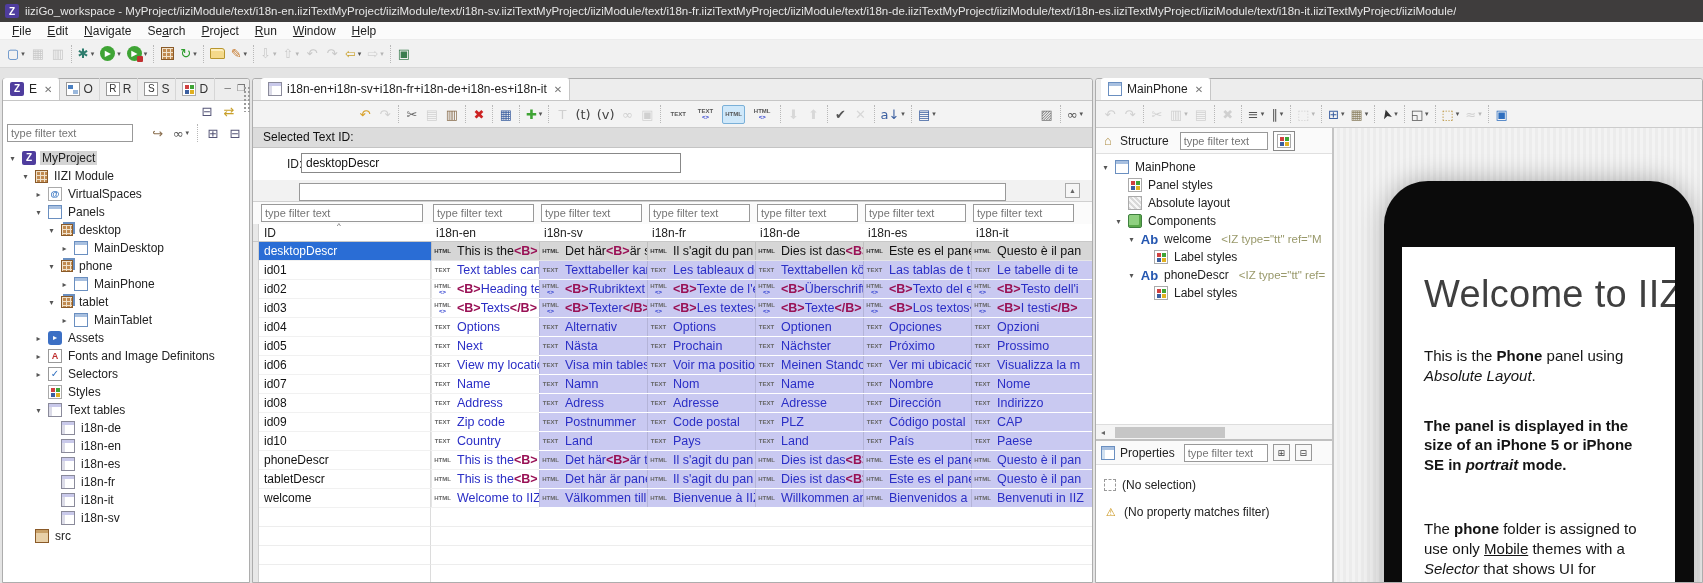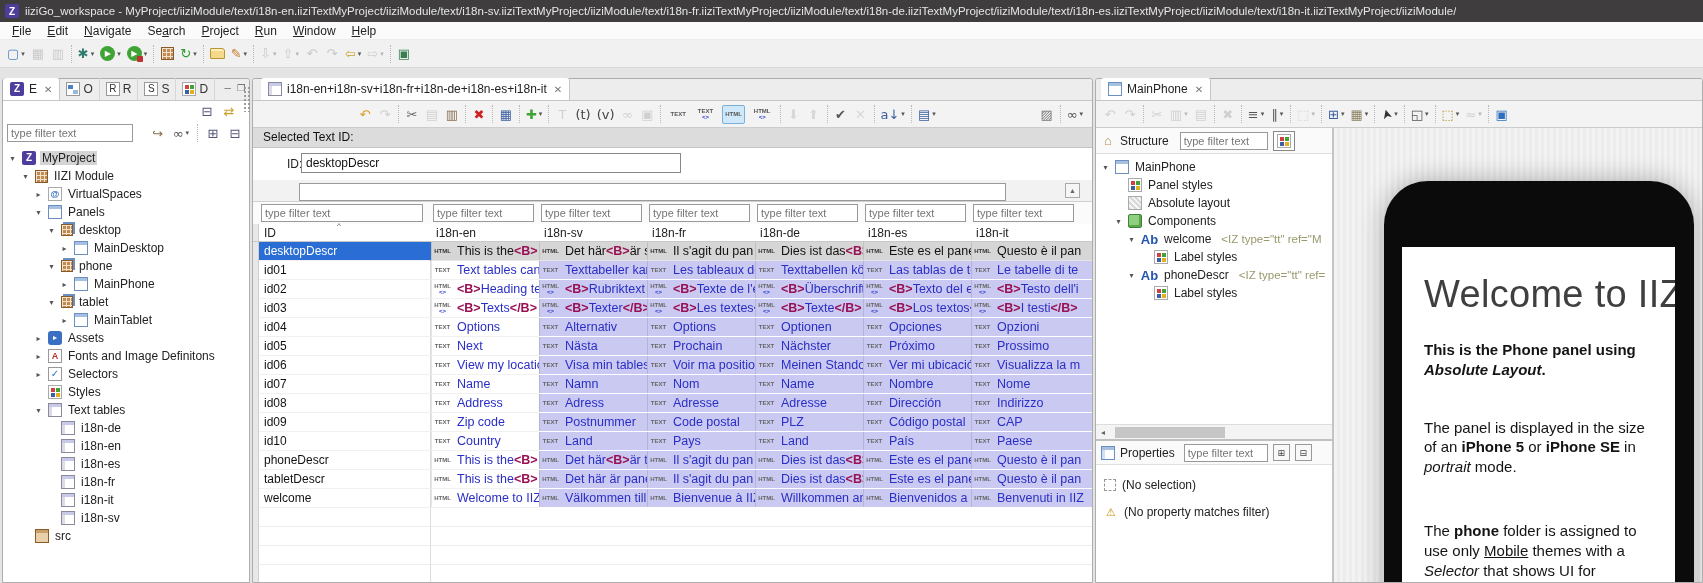--- a/index.html
+++ b/index.html
@@ -161,21 +161,21 @@
   
   .canvas { flex:1; position:relative; overflow:hidden;
     background:repeating-linear-gradient(90deg,#f3f3f3 0 3px,#ececec 3px 6px); }
   .phone { position:absolute; left:50px; top:53px; width:310px; height:620px; background:#0b0b0b;
     border-radius:44px 44px 0 0; box-shadow:0 0 26px rgba(0,0,0,.30); }
   .screen { position:absolute; left:18px; top:66px; width:273px; height:554px; background:#fff;
     padding:0 22px; overflow:hidden; }
   .screen h1 { margin-top:26px; font-size:38px; font-weight:400; color:#3f3f3f;
     letter-spacing:.3px; white-space:nowrap; }
   .screen p { font-size:15px; color:#141414; line-height:1.32; }
-  .screen p.p0 { margin-top:24px;font-weight:bold; } .screen p.p1 { margin-top:38px; } .screen p.p2 { margin-top:44px; }
+  .screen p.p0 { margin-top:30px; } .screen p.p1 { margin-top:30px;font-weight:bold; } .screen p.p2 { margin-top:44px; }
   .cursor-rot { display:inline-block; transform:rotate(-105deg); }
 </style>
 </head>
 <body>
 
 <div id="app">
 
   <div class="titlebar">
     <span class="logo">Z</span>
     <span class="ttl">iiziGo_workspace - MyProject/iiziModule/text/i18n-en.iiziTextMyProject/iiziModule/text/i18n-sv.iiziTextMyProject/iiziModule/text/i18n-fr.iiziTextMyProject/iiziModule/text/i18n-de.iiziTextMyProject/iiziModule/text/i18n-es.iiziTextMyProject/iiziModule/text/i18n-it.iiziTextMyProject/iiziModule/</span>

